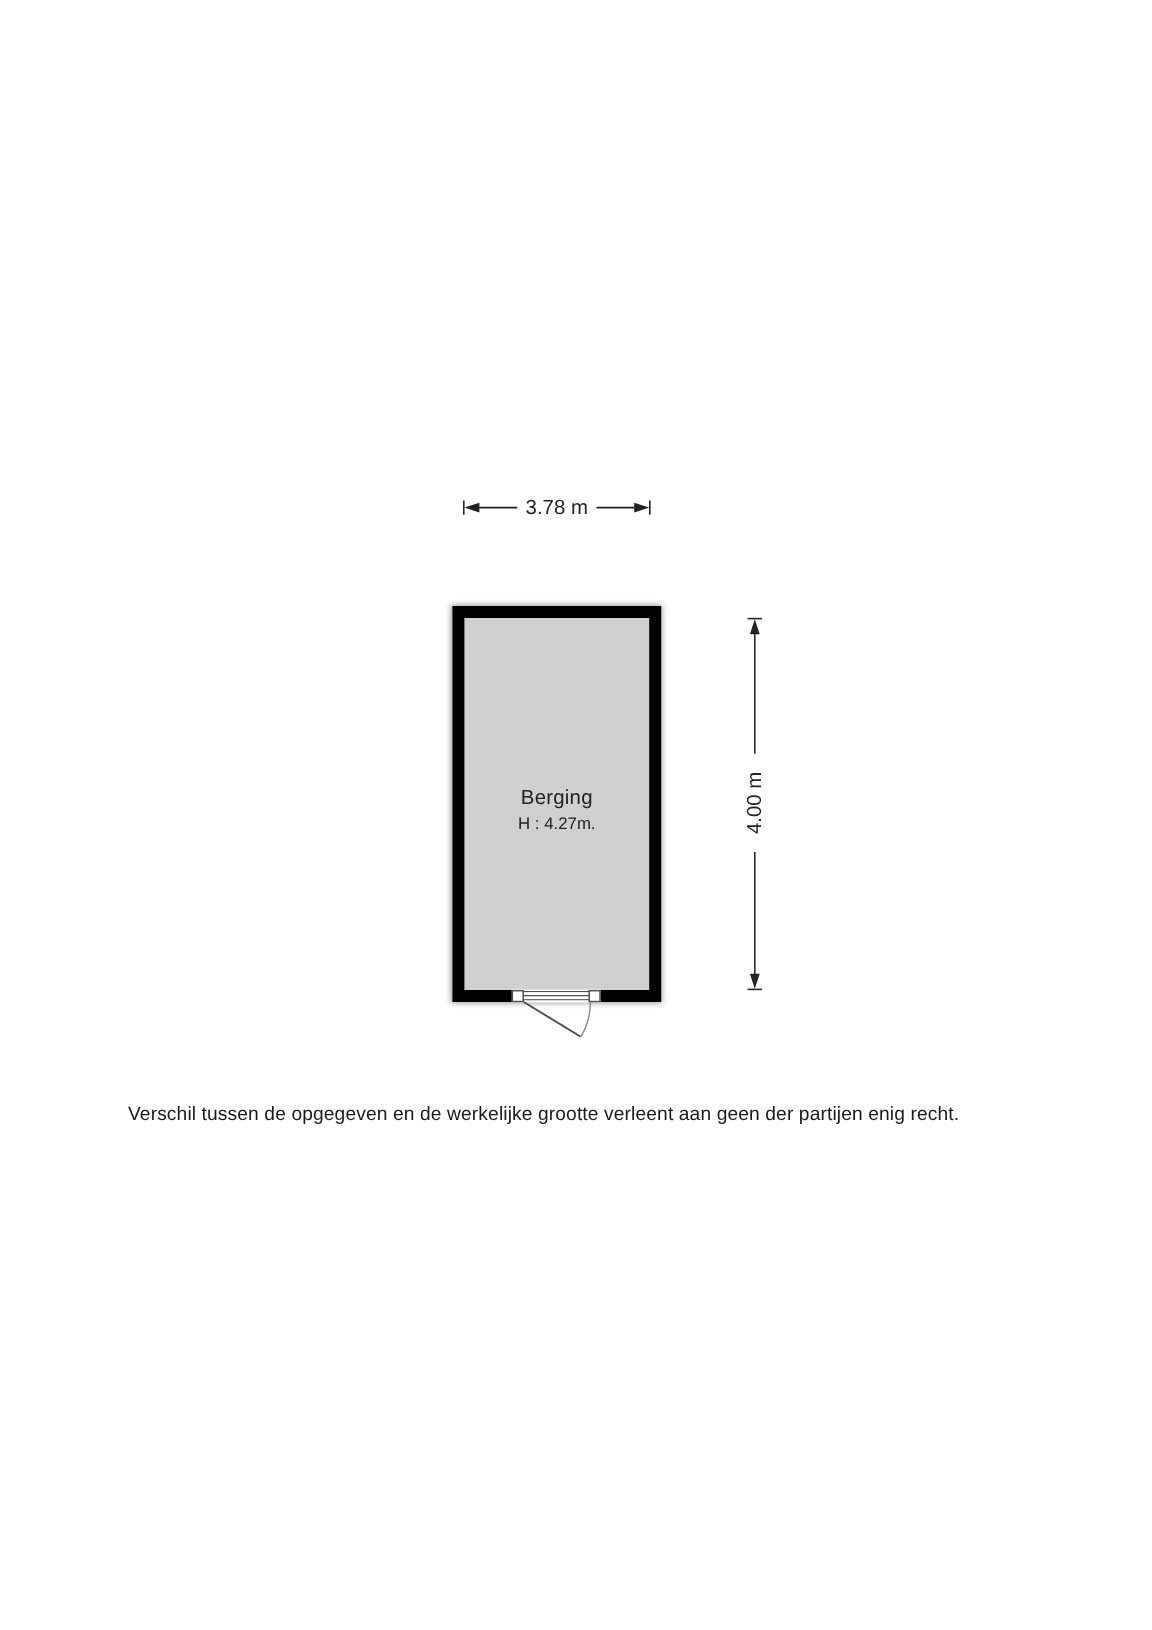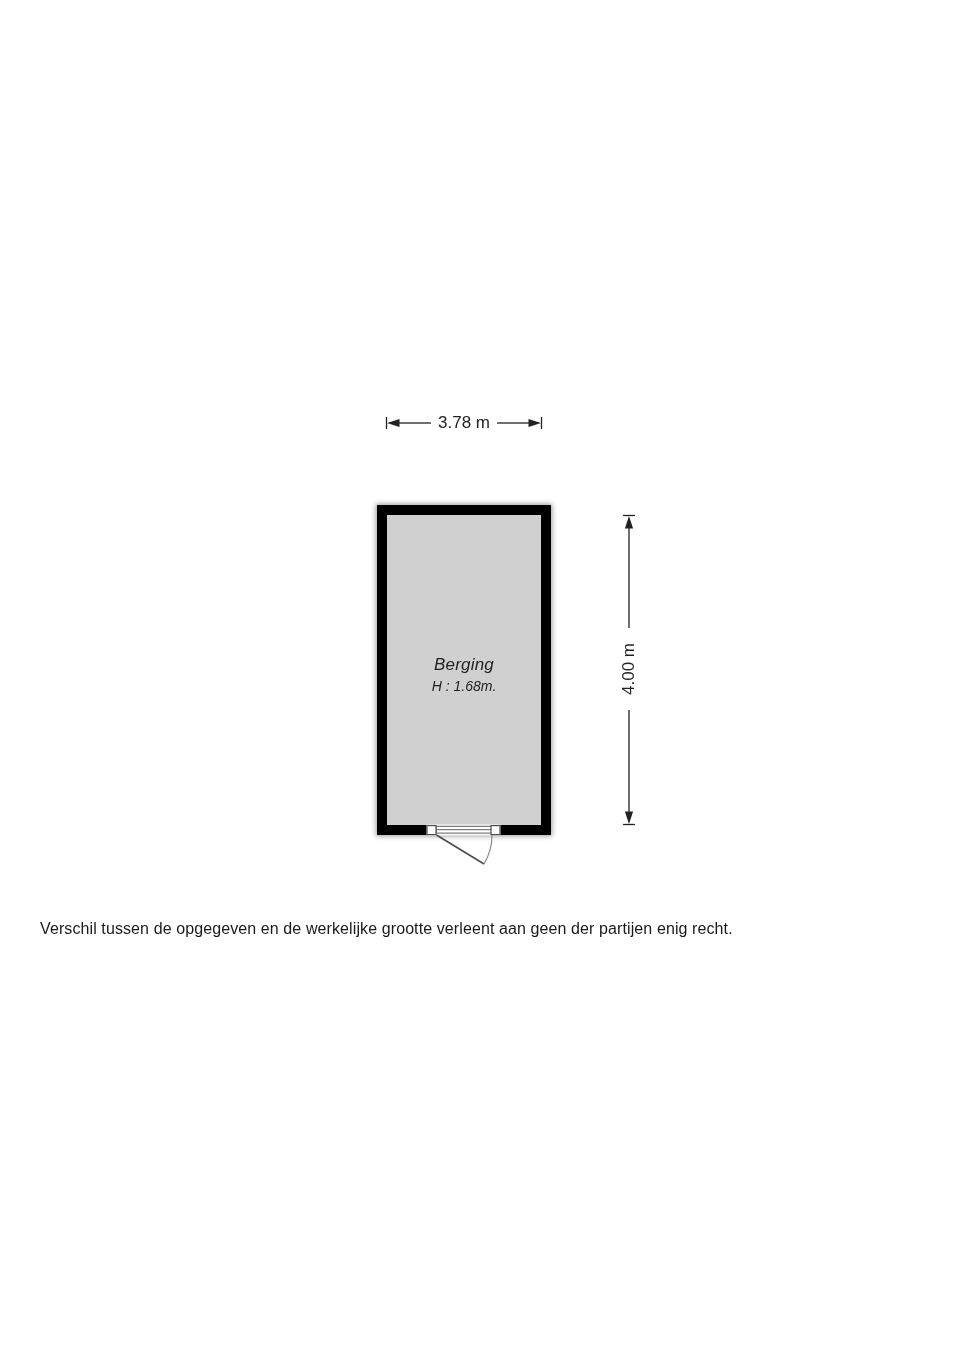--- a/index.html
+++ b/index.html
@@ -29,21 +29,20 @@
     border:10px solid var(--wall);
     box-shadow:0 0 5px 1px rgba(0,0,0,0.40);
   }
   .room-label{
     position:absolute;
     left:387px;top:655px;
     width:154px;
     text-align:center;
     line-height:1.2;
     color:#222222;
-    font-style:italic;
   }
   .room-name{font-size:17px;letter-spacing:0.2px;}
   .room-height{font-size:14px;margin-top:3px;}
   
   .dim-label{
     position:absolute;
     font-size:17px;
     color:var(--dim-line);
     background:var(--page-bg);
     text-align:center;
@@ -65,36 +64,37 @@
   .dimarrow{fill:var(--dim-line);stroke:none;}
   .door-fill{fill:#ffffff;stroke:none;}
   .door-frame{fill:#ffffff;stroke:var(--door-line);stroke-width:1.2;}
   .door-thresh{stroke:var(--door-line);stroke-width:0.9;fill:#ffffff;}
   .door-leaf{stroke:var(--door-line);stroke-width:1.6;fill:none;}
   .door-arc{stroke:var(--door-arc);stroke-width:1.2;fill:none;}
   
   .disclaimer{
     position:absolute;
     left:0;top:920px;width:866px;
+    text-align:center;
     font-size:16px;
     color:var(--text);
     letter-spacing:0.1px;
     padding-left:40px;
   }
 </style>
 </head>
 <body>
 
 <div class="canvas">
 
   <div class="room"></div>
 
   <div class="room-label">
     <div class="room-name">Berging</div>
-    <div class="room-height">H : 1.68m.</div>
+    <div class="room-height">H : 4.27m.</div>
   </div>
 
   <svg class="overlay" viewBox="0 0 960 1358" xmlns="http://www.w3.org/2000/svg">
 
     <g>
       <line class="dimline" x1="386.5" y1="417" x2="386.5" y2="429"></line>
       <polygon class="dimarrow" points="387,423 399.5,418.9 399.5,427.1"></polygon>
       <line class="dimline" x1="399" y1="423" x2="431" y2="423"></line>
       <line class="dimline" x1="497" y1="423" x2="529" y2="423"></line>
       <polygon class="dimarrow" points="541,423 528.5,418.9 528.5,427.1"></polygon>

